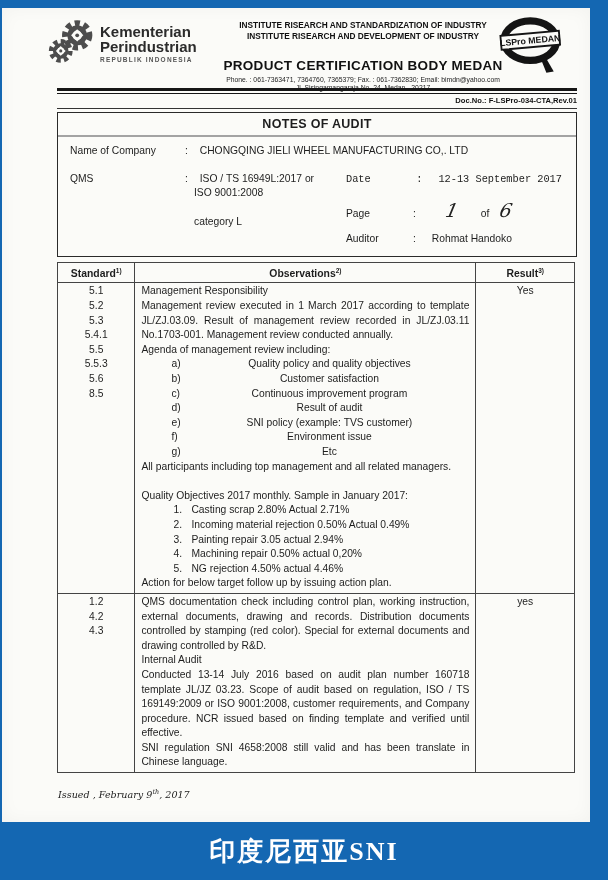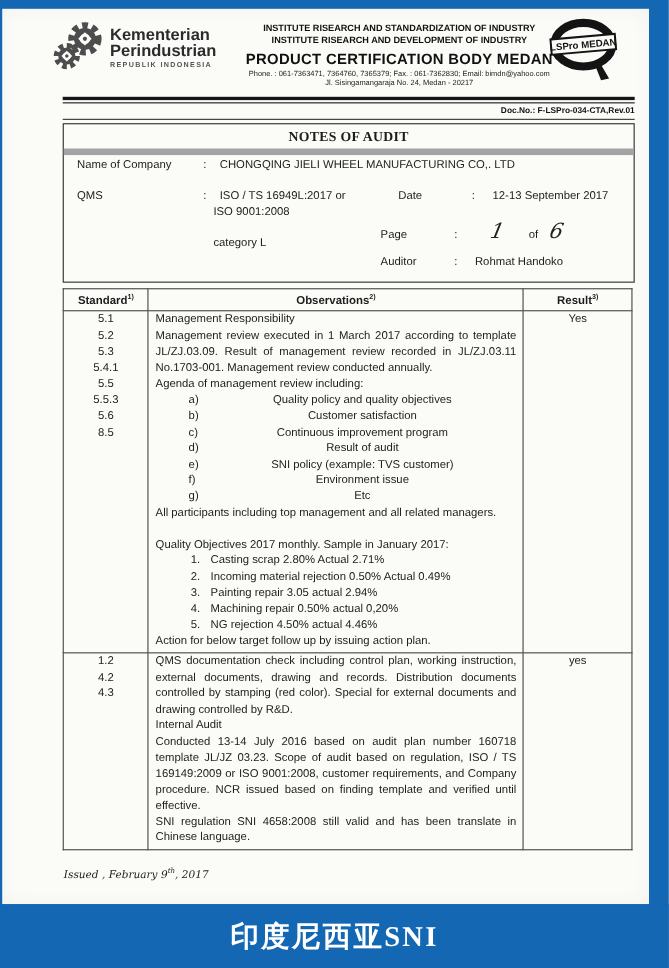--- a/index.html
+++ b/index.html
@@ -9,37 +9,37 @@
          box-shadow:inset 0 0 18px rgba(0,0,0,0.04);}
 
   
   .hdr{position:absolute;left:0;top:0;width:100%;height:82px;}
   .kemlogo{position:absolute;left:44px;top:10px;width:52px;height:52px;}
   .ministry{position:absolute;left:98px;top:16px;line-height:1.02;}
   .ministry .m1,.ministry .m2{font-weight:bold;font-size:15px;color:#2b2b2b;}
   .ministry .m3{font-size:6.5px;letter-spacing:1.2px;color:#555;margin-top:2px;font-weight:bold;}
   .orgblock{position:absolute;left:186px;top:12px;width:350px;text-align:center;}
   .orgline{font-weight:bold;font-size:8.3px;line-height:1.35;color:#111;}
-  .bodyname{font-size:13.5px;font-weight:600;letter-spacing:.3px;color:#111;margin-top:4px;}
+  .bodyname{font-size:13.5px;font-weight:600;letter-spacing:.3px;color:#111;margin-top:16px;}
   .contact{font-size:6.8px;color:#222;margin-top:3px;}
   .address{font-size:6.8px;color:#222;margin-top:1px;}
   .lspro{position:absolute;left:496px;top:6px;width:66px;height:62px;}
 
   .rule{position:absolute;left:55px;width:520px;}
   .rule-thick{top:80px;border-top:3px solid #161616;}
   .rule-thin{top:85px;border-top:1px solid #161616;}
   .docno{position:absolute;left:55px;top:88px;width:520px;text-align:right;
          font-size:7.6px;font-weight:bold;color:#111;}
   .rule-under-doc{top:100px;border-top:1px solid #333;}
 
   
   .notesbox{position:absolute;left:55px;top:104px;width:518px;height:143px;
             border:1.3px solid #2a2a2a;background:transparent;}
-  .notestitle{height:22px;border-bottom:6px solid #a3a3a3;text-align:center;
-              font-weight:bold;font-size:12.5px;line-height:22px;letter-spacing:.3px;font-family:Liberation Serif, serif;}
+  .notestitle{height:22px;border-bottom:2px solid #a3a3a3;text-align:center;
+              font-weight:bold;font-size:12.5px;line-height:22px;letter-spacing:.3px;}
   .fld{position:absolute;font-size:10.3px;white-space:nowrap;}
   .fld .lab{display:inline-block;}
   .colon{display:inline-block;}
   .hand{font-family:"DejaVu Serif", serif;font-style:italic;font-size:19px;
         transform:skewX(-12deg);display:inline-block;color:#222;}
 
   
   .audit-table{position:absolute;left:55px;top:254px;width:518px;
                border:1.3px solid #2a2a2a;border-collapse:collapse;table-layout:fixed;}
   .audit-table td,.audit-table th{border:1px solid #444;vertical-align:top;padding:0;}
@@ -127,21 +127,21 @@
 
       <div class="fld" style="left:12px;top:60px;">
         <span class="lab" style="width:112px;">QMS</span>
         <span class="colon" style="width:12px;">:</span>
         <span>ISO / TS 16949L:2017 or</span>
       </div>
       <div class="fld" style="left:136px;top:74px;">ISO  9001:2008</div>
 
       <div class="fld" style="left:136px;top:103px;">category L</div>
 
-      <div class="fld" style="left:304px;top:60px;">
+      <div class="fld" style="left:288px;top:60px;font-family:Liberation Mono, monospace;">
         <span class="lab" style="width:64px;">Date</span>
         <span class="colon" style="width:16px;">:</span>
         <span>12-13 September 2017</span>
       </div>
 
       <div class="fld" style="left:288px;top:86px;">
         <span class="lab" style="width:64px;">Page</span>
         <span class="colon" style="width:16px;">:</span>
         <span class="hand" style="margin-left:14px;">1</span>
         <span style="margin-left:20px;">of</span>

